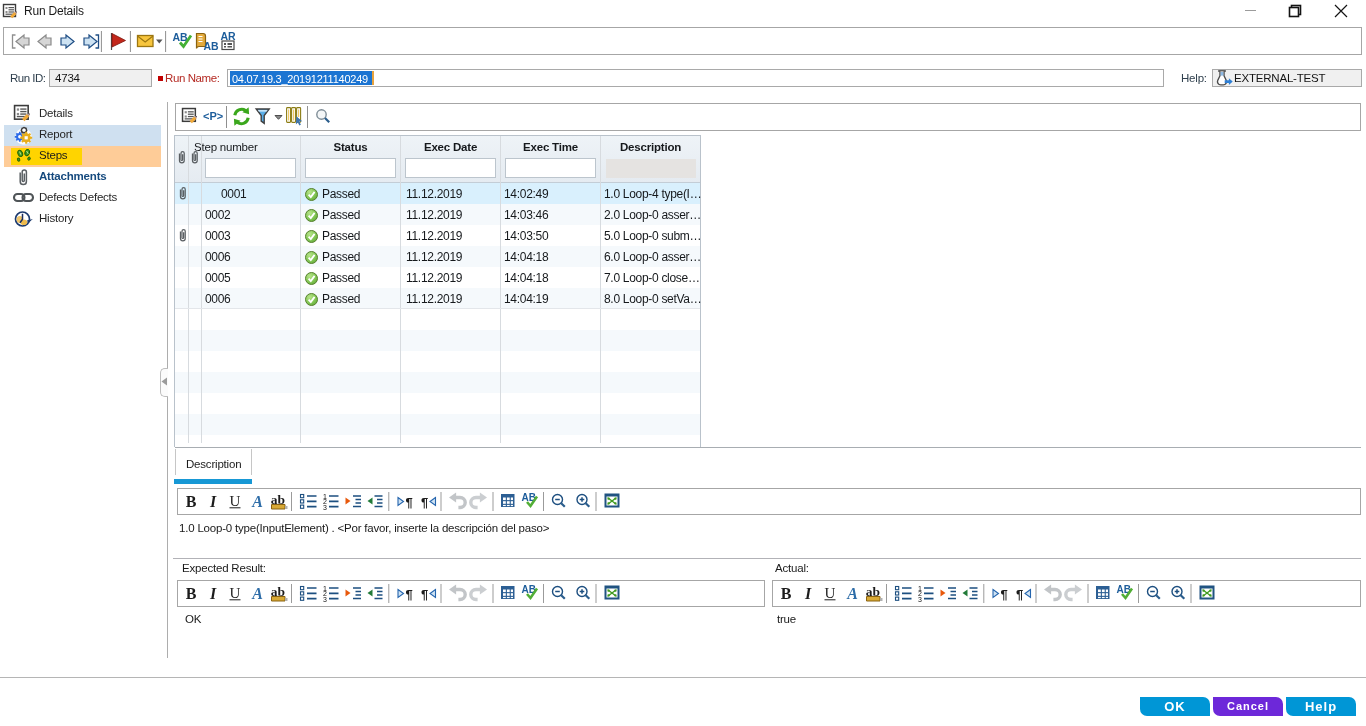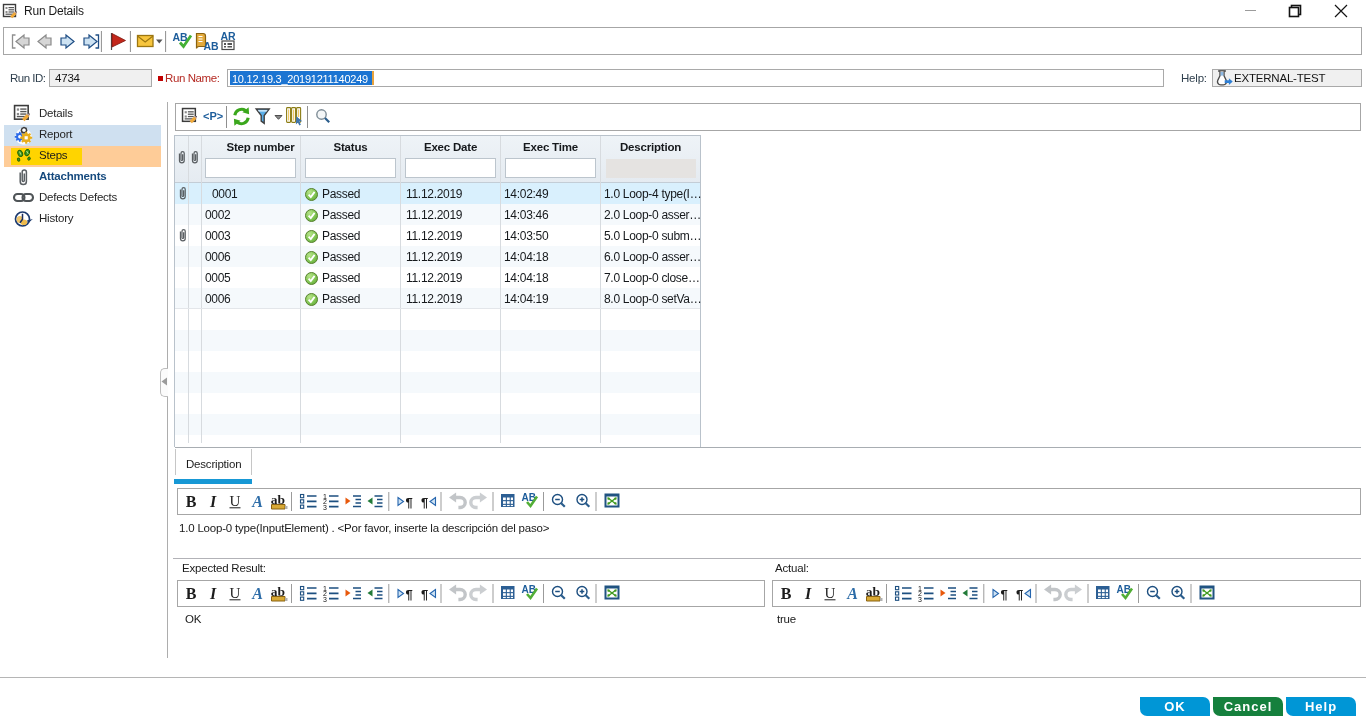--- a/index.html
+++ b/index.html
@@ -85,21 +85,21 @@
   <rect x="219.5" y="15" width="4.5" height="1.5" fill="#555"></rect>
 </svg>
 
 <div class="lbl" style="left:10px;top:72px;color:#30404e;letter-spacing:-0.5px">Run ID:</div>
 <div class="abs" style="left:49px;top:69px;width:103px;height:18px;background:#f0f0f0;border:1px solid #a9a9a9"></div>
 <div class="lbl" style="left:55px;top:72px;color:#141414">4734</div>
 <div class="abs" style="left:158px;top:76px;width:5px;height:5px;background:#c00000"></div>
 <div class="lbl" style="left:165px;top:72px;color:#b52a23;letter-spacing:-0.4px">Run Name:</div>
 <div class="abs" style="left:227px;top:69px;width:937px;height:18px;background:#fff;border:1px solid #a9a9a9"></div>
 <div class="abs" style="left:230px;top:71px;width:143px;height:14px;background:#1b74d2"></div>
-<div class="lbl" style="left:232px;top:73px;color:#fff;font-size:11px;letter-spacing:-0.25px">10.12.19.3_20191211140249</div>
+<div class="lbl" style="left:232px;top:73px;color:#fff;font-size:11px;letter-spacing:-0.25px">04.07.19.3_20191211140249</div>
 <div class="abs" style="left:372px;top:71px;width:2px;height:14px;background:#e8a33d"></div>
 <div class="lbl" style="left:1181px;top:72px;color:#30404e">Help:</div>
 <div class="abs" style="left:1212px;top:69px;width:150px;height:18px;background:#f0f0f0;border:1px solid #a9a9a9"></div>
 <svg class="abs" style="left:1215px;top:70px" width="18" height="17" viewBox="0 0 18 17">
   <path d="M3.2,1 h7.6" stroke="#4a4a4a" stroke-width="1.7"></path>
   <path d="M5,1.5 v4.2 l-2.2,4.6 a3.2,3.2 0 0 0 2.9,4.6 h2.6 a3.2,3.2 0 0 0 2.9,-4.6 L9,5.7 v-4.2" fill="#fff" stroke="#4a4a4a" stroke-width="1.4"></path>
   <rect x="5.6" y="2" width="2.8" height="3.6" fill="#8cb8e4"></rect>
   <path d="M9.7,10.3 h4.2 v-2.1 l3.8,3.4 -3.8,3.4 v-2.1 h-4.2 Z" fill="#2f7fd4"></path>
 </svg>
 <div class="lbl" style="left:1234px;top:72px;color:#141414">EXTERNAL-TEST</div>
@@ -237,21 +237,21 @@
 <div class="abs" style="left:174px;top:135px;width:527px;height:312px;border:1px solid #b9c2cb;border-bottom:none;background:#fff"></div>
 <div class="abs" style="left:175px;top:136px;width:525px;height:47px;background:linear-gradient(#eef3f7,#e5ebf1);border-bottom:1px solid #c3cdd6"></div>
 
 <div class="abs" style="left:188px;top:136px;width:1px;height:307px;background:#d7dbdf;z-index:2"></div>
 <div class="abs" style="left:201px;top:136px;width:1px;height:307px;background:#d7dbdf;z-index:2"></div>
 <div class="abs" style="left:300px;top:136px;width:1px;height:307px;background:#d7dbdf;z-index:2"></div>
 <div class="abs" style="left:400px;top:136px;width:1px;height:307px;background:#d7dbdf;z-index:2"></div>
 <div class="abs" style="left:500px;top:136px;width:1px;height:307px;background:#d7dbdf;z-index:2"></div>
 <div class="abs" style="left:600px;top:136px;width:1px;height:307px;background:#d7dbdf;z-index:2"></div>
 
-<div class="lbl" style="left:211px;top:141px;width:99px;text-align:center;font-weight:bold;color:#16191c">Step number</div>
+<div class="lbl" style="left:194px;top:141px;width:99px;text-align:left;font-weight:normal;color:#16191c">Step number</div>
 <div class="lbl" style="left:301px;top:141px;width:99px;text-align:center;font-weight:bold;color:#16191c">Status</div>
 <div class="lbl" style="left:401px;top:141px;width:99px;text-align:center;font-weight:bold;color:#16191c">Exec Date</div>
 <div class="lbl" style="left:501px;top:141px;width:99px;text-align:center;font-weight:bold;color:#16191c">Exec Time</div>
 <div class="lbl" style="left:601px;top:141px;width:99px;text-align:center;font-weight:bold;color:#16191c">Description</div>
 
 <div class="abs" style="left:205px;top:158px;width:91px;height:20px;background:#fff;border:1px solid #bcc5cd"></div>
 <div class="abs" style="left:305px;top:158px;width:91px;height:20px;background:#fff;border:1px solid #bcc5cd"></div>
 <div class="abs" style="left:405px;top:158px;width:91px;height:20px;background:#fff;border:1px solid #bcc5cd"></div>
 <div class="abs" style="left:505px;top:158px;width:91px;height:20px;background:#fff;border:1px solid #bcc5cd"></div>
 <div class="abs" style="left:606px;top:159px;width:90px;height:19px;background:#e5e3e1"></div>
@@ -263,21 +263,21 @@
   <path d="M3.2,4.5 L3.2,13.5 a3.1,3.1 0 0 0 6.2,0 L9.4,4 a2.1,2.1 0 0 0 -4.2,0 L5.2,12.5 a1.05,1.05 0 0 0 2.1,0 L7.3,5.5" fill="none" stroke="#5a5f63" stroke-width="1.6"></path>
 </svg>
 
 <div class="abs" style="left:175px;top:183px;width:525px;height:21px;background:#d9f0fd;z-index:1"></div>
 <div class="abs" style="left:175px;top:204px;width:525px;height:21px;background:#f5f9fc;z-index:1"></div>
 <div class="abs" style="left:175px;top:246px;width:525px;height:21px;background:#f5f9fc;z-index:1"></div>
 <div class="abs" style="left:175px;top:288px;width:525px;height:21px;background:#f5f9fc;z-index:1"></div>
 <div class="abs" style="left:175px;top:330px;width:525px;height:21px;background:#f5f9fc;z-index:1"></div>
 <div class="abs" style="left:175px;top:372px;width:525px;height:21px;background:#f5f9fc;z-index:1"></div>
 <div class="abs" style="left:175px;top:414px;width:525px;height:21px;background:#f5f9fc;z-index:1"></div>
-<div class="cell" style="left:212px;top:187px">0001</div>
+<div class="cell" style="left:221px;top:187px">0001</div>
 <svg class="abs" style="z-index:3;left:305px;top:188px" width="13" height="13" viewBox="0 0 13 13">
   <circle cx="6.5" cy="6.5" r="6" fill="url(#gpass)" stroke="#57812f" stroke-width="1"></circle>
   <path d="M3.6,6.6 L5.8,9 L9.6,3.9" stroke="#fff" stroke-width="1.8" fill="none"></path>
 </svg>
 <div class="cell" style="left:322px;top:187px">Passed</div>
 <div class="cell" style="left:406px;top:187px">11.12.2019</div>
 <div class="cell" style="left:504px;top:187px">14:02:49</div>
 <div class="cell" style="left:604px;top:187px">1.0 Loop-4 type(I…</div>
 <div class="cell" style="left:205px;top:208px">0002</div>
 <svg class="abs" style="z-index:3;left:305px;top:209px" width="13" height="13" viewBox="0 0 13 13">
@@ -451,14 +451,14 @@
   </svg>
 <div class="box" style="left:772px;top:580px;width:589px;height:27px"></div>
 <svg class="abs" style="left:772px;top:580px" width="460" height="26" viewBox="0 0 460 26">
     <use href="#edbar"></use>
   </svg>
 <div class="lbl" style="left:185px;top:613px;color:#1a1a1a">OK</div>
 <div class="lbl" style="left:777px;top:613px;color:#1a1a1a">true</div>
 
 <div class="abs" style="left:0px;top:677px;width:1366px;height:1px;background:#b5b5b5"></div>
 <div class="abs" style="left:1140px;top:697px;width:70px;height:19px;background:#0096d6;border-radius:0 7px 0 7px;color:#fff;font-weight:bold;font-size:13px;letter-spacing:1px;text-align:center;line-height:19px">OK</div>
-<div class="abs" style="left:1213px;top:697px;width:70px;height:19px;background:#15803d;border-radius:0 7px 0 7px;color:#fff;font-weight:bold;font-size:13px;letter-spacing:1px;text-align:center;line-height:19px">Cancel</div>
+<div class="abs" style="left:1213px;top:697px;width:70px;height:19px;background:#6d28d9;border-radius:0 7px 0 7px;color:#fff;font-weight:bold;font-size:11px;letter-spacing:1px;text-align:center;line-height:19px">Cancel</div>
 <div class="abs" style="left:1286px;top:697px;width:70px;height:19px;background:#0096d6;border-radius:0 7px 0 7px;color:#fff;font-weight:bold;font-size:13px;letter-spacing:1px;text-align:center;line-height:19px">Help</div>
 
 </body></html>

